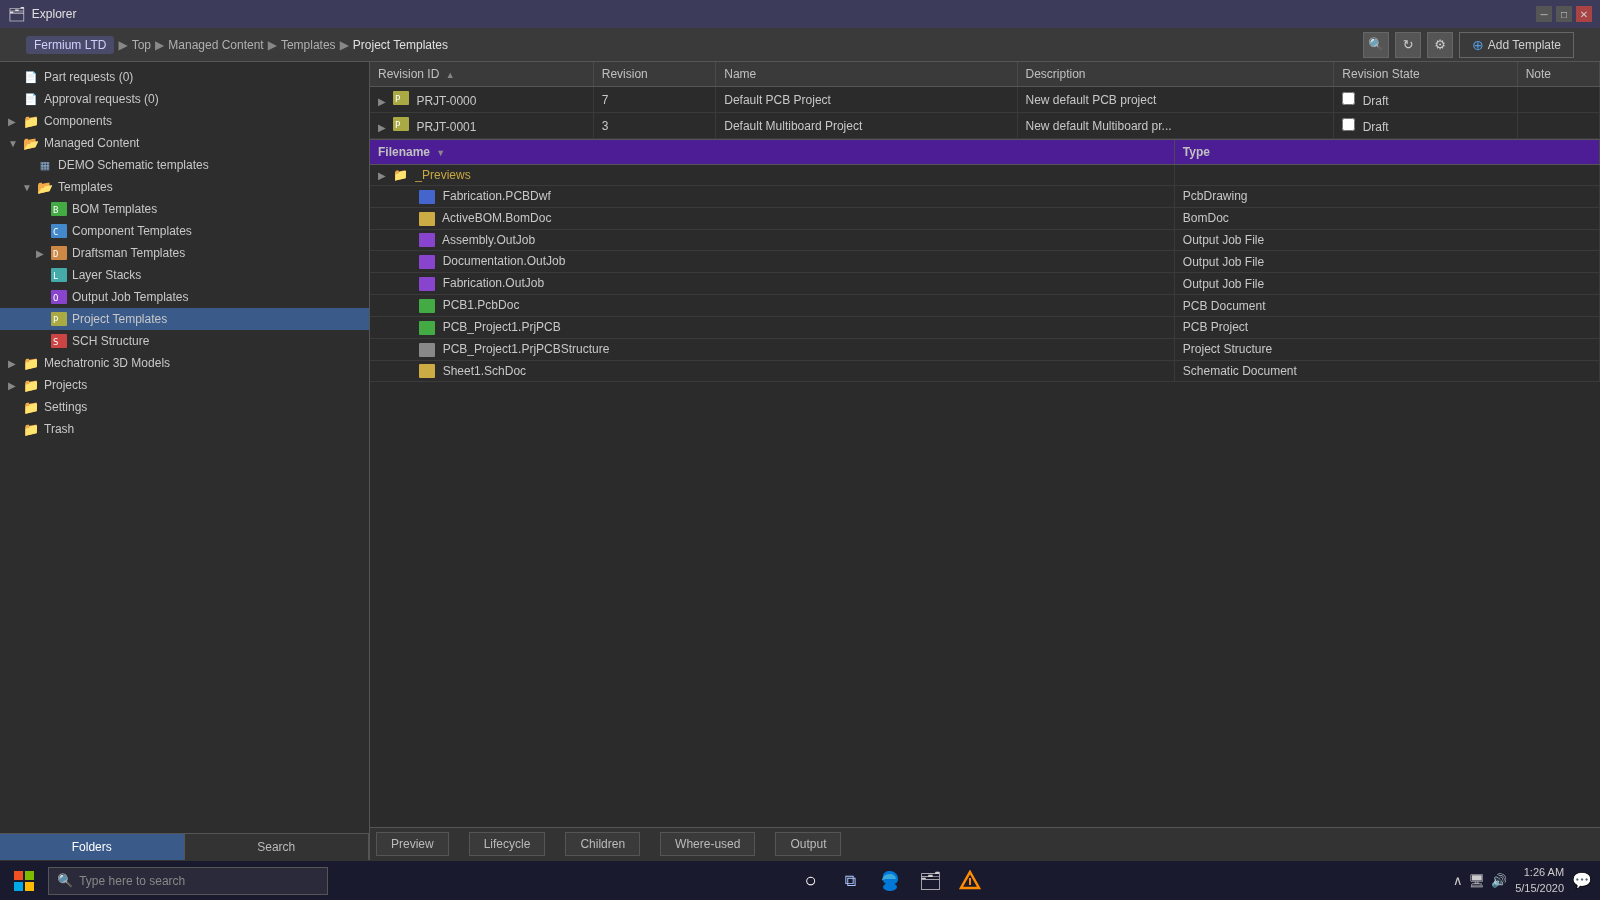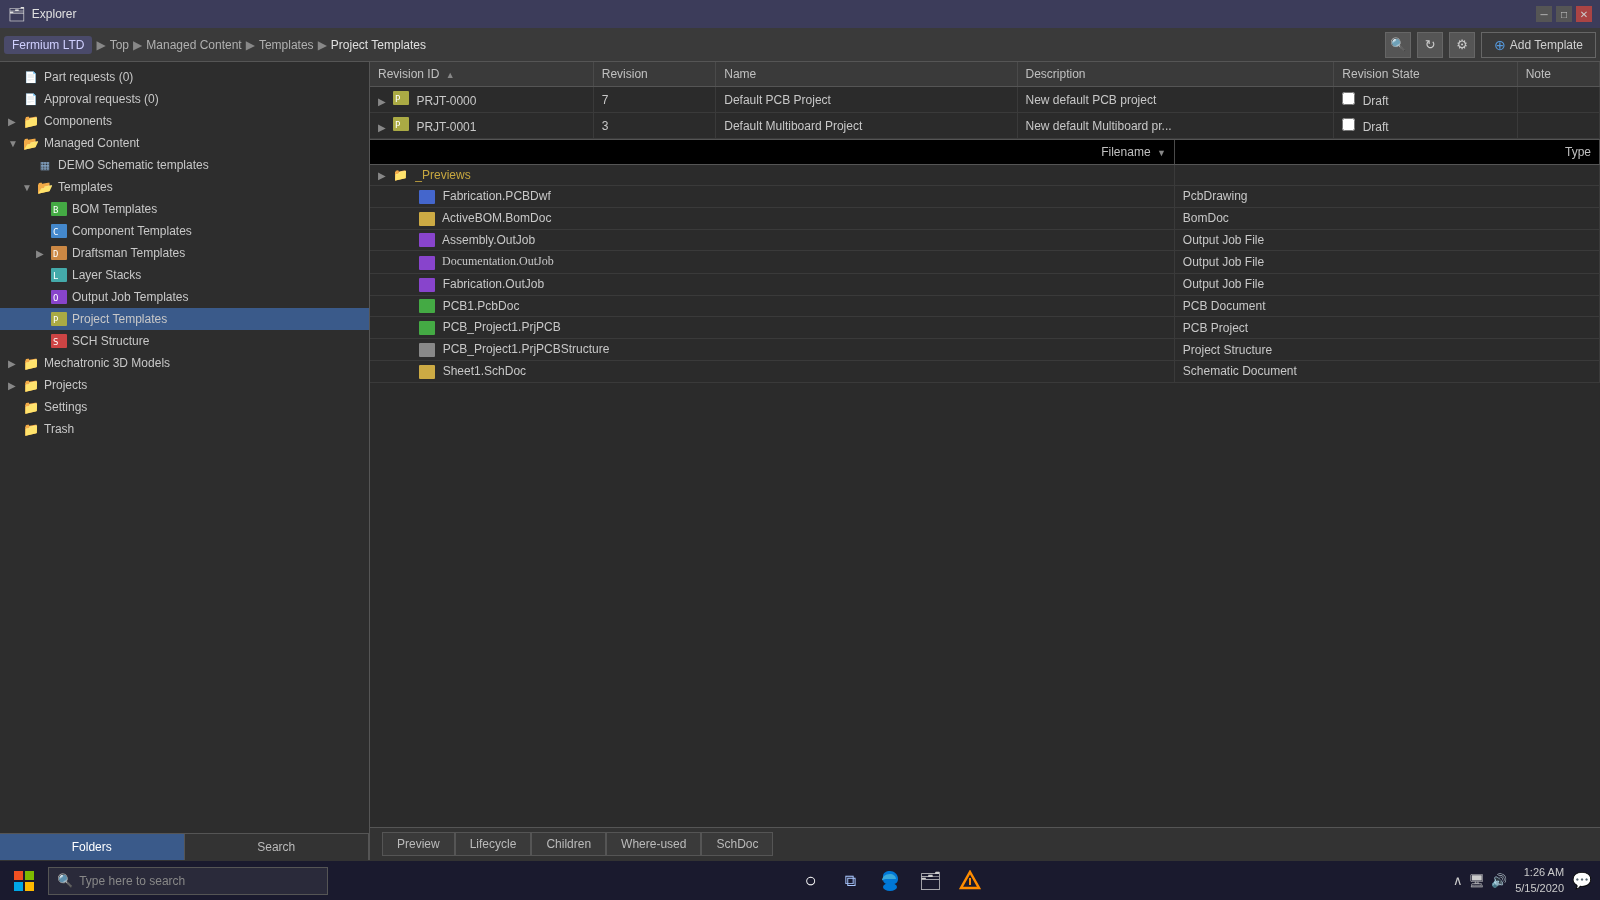--- a/index.html
+++ b/index.html
@@ -48,21 +48,21 @@
       align-items: center;
       justify-content: center;
     }
 
     
     .breadcrumb-bar {
       background: #3a3a3a;
       height: 34px;
       display: flex;
       align-items: center;
-      padding: 0 4px;
+      padding: 0 26px;
       justify-content: space-between;
       border-bottom: 1px solid #555;
       flex-shrink: 0;
     }
     .breadcrumb {
       display: flex;
       align-items: center;
       gap: 4px;
       font-size: 12px;
       color: #c8c8c8;
@@ -262,45 +262,45 @@
       margin-right: 4px;
     }
 
     
     .docs-table {
       width: 100%;
       border-collapse: collapse;
       font-size: 12px;
     }
     .docs-table thead th {
-      background: #000000;
+      background: #4c1d95;
       padding: 5px 8px;
-      text-align: right;
+      text-align: left;
       color: #c0c0c0;
       border-bottom: 1px solid #555;
       border-right: 1px solid #4a4a4a;
-      font-weight: normal;
+      font-weight: bold;
     }
     .docs-table tbody tr {
       border-bottom: 1px solid #3a3a3a;
     }
     .docs-table tbody td {
       padding: 3px 8px;
       color: #c8c8c8;
       border-right: 1px solid #3a3a3a;
     }
     .docs-table tbody tr.folder-row td { color: #c8a840; }
 
     
     .bottom-tabs {
       display: flex;
       border-top: 1px solid #555;
       background: #333;
-      padding: 4px 12px;
-      gap: 0;
+      padding: 4px 6px;
+      gap: 20px;
       flex-shrink: 0;
     }
     .bottom-tab {
       padding: 4px 14px;
       cursor: pointer;
       font-size: 12px;
       color: #bbb;
       background: #3a3a3a;
       border: 1px solid #555;
     }
@@ -706,21 +706,21 @@
       <span style="width:14px;display:inline-block;"></span>
       <span style="margin-right:4px;"></span>
       <svg width="16" height="14" viewBox="0 0 16 14" style="vertical-align:middle;margin-right:4px;">
                     <rect x="0" y="0" width="16" height="14" fill="#8844cc" rx="1"></rect>
                   </svg>
       Assembly.OutJob
     </td>
     <td>Output Job File</td>
   </tr>
               <tr>
-    <td style="padding-left:28px;font-family:Liberation Serif, serif;">
+    <td style="padding-left:28px;">
       <span style="width:14px;display:inline-block;"></span>
       <span style="margin-right:4px;"></span>
       <svg width="16" height="14" viewBox="0 0 16 14" style="vertical-align:middle;margin-right:4px;">
                     <rect x="0" y="0" width="16" height="14" fill="#8844cc" rx="1"></rect>
                   </svg>
       Documentation.OutJob
     </td>
     <td>Output Job File</td>
   </tr>
               <tr>
@@ -780,21 +780,21 @@
   </tr>
             </tbody>
         </table>
       </div>
 
       <div class="bottom-tabs">
         <div class="bottom-tab">Preview</div>
         <div class="bottom-tab">Lifecycle</div>
         <div class="bottom-tab">Children</div>
         <div class="bottom-tab">Where-used</div>
-        <div class="bottom-tab">SchDoc</div>
+        <div class="bottom-tab">Output</div>
       </div>
     </div>
 
   </div>
 </div>
 
 <div class="taskbar">
   <div class="taskbar-left">
     <div class="start-btn">
       <svg width="20" height="20" viewBox="0 0 20 20">

